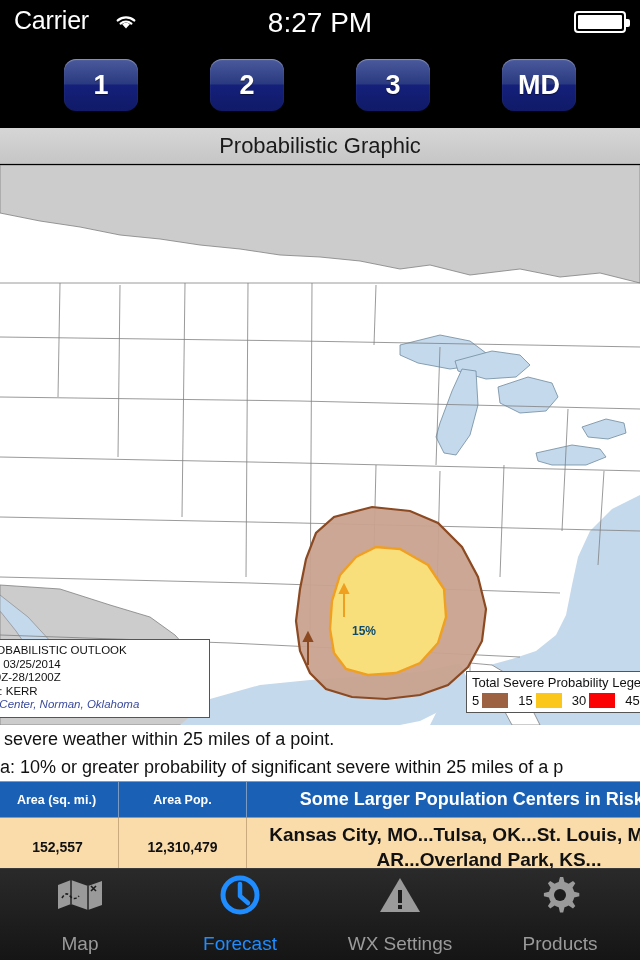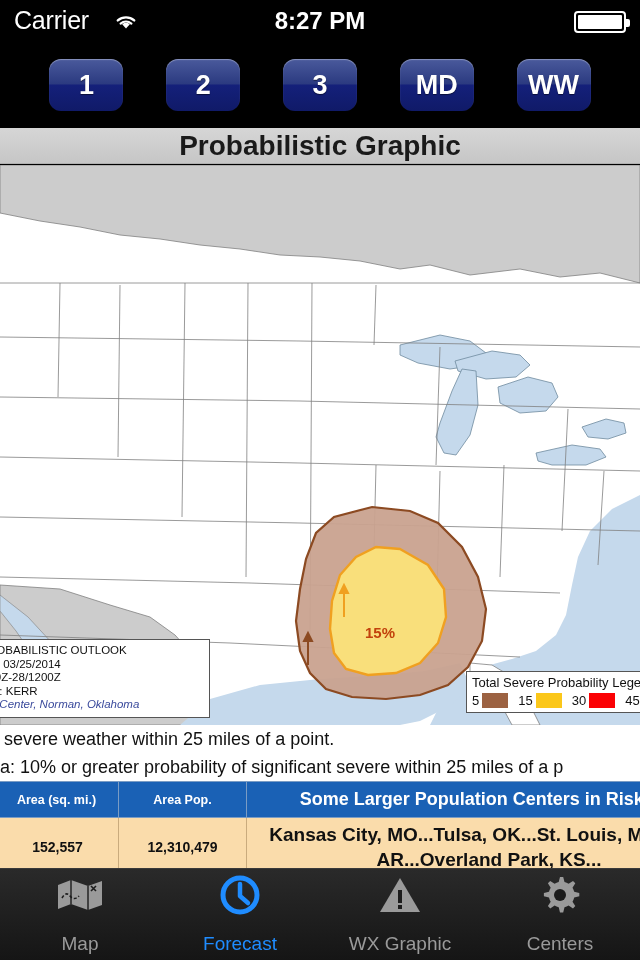--- a/index.html
+++ b/index.html
@@ -17,21 +17,21 @@
     background:#000; color:#fff;
   }
   .sb-left {
     position:absolute; left:14px; top:6px;
     display:flex; align-items:center; gap:24px;
   }
   .sb-carrier { font-size:25px; letter-spacing:-0.2px; }
   .wifi-icon { display:block; }
   .sb-time {
     position:absolute; left:0; top:7px; width:640px;
-    text-align:center; font-size:24px; font-weight:bold;
+    text-align:center; font-size:28px; font-weight:normal;
   }
   .battery {
     position:absolute; right:14px; top:11px;
     width:52px; height:22px;
     border:2px solid #fff; border-radius:4px;
     background:#000;
   }
   .battery:after {
     content:""; position:absolute; right:-6px; top:6px;
     width:4px; height:8px; background:#fff; border-radius:0 2px 2px 0;
@@ -61,21 +61,21 @@
   }
 
   
   .titlebar {
     position:absolute; top:128px; left:0; width:640px; height:36px;
     background:linear-gradient(180deg,#d6d6d6 0%,#c6c6c6 100%);
     display:flex; align-items:center; justify-content:center;
     border-bottom:1px solid #b0b0b0;
   }
   .titlebar span {
-    font-size:28px; font-weight:bold; color:#1a1a1a;
+    font-size:22px; font-weight:normal; color:#1a1a1a;
   }
 
   
   .mapwrap {
     position:absolute; top:165px; left:0; width:640px; height:560px;
     background:#ffffff; overflow:hidden;
   }
   .mapsvg { display:block; width:640px; height:560px; }
 
   
@@ -185,21 +185,20 @@
     <div class="battery">
       <div class="battery-fill"></div>
     </div>
   </div>
 
   <div class="btnrow">
     <div class="navbtn">1</div>
     <div class="navbtn">2</div>
     <div class="navbtn">3</div>
     <div class="navbtn">MD</div>
-    <div class="navbtn">WW</div>
   </div>
 
   <div class="titlebar">
     <span>Probabilistic Graphic</span>
   </div>
 
   <div class="mapwrap">
     <svg class="mapsvg" viewBox="0 0 640 560">
 
       <rect x="0" y="0" width="640" height="560" fill="#ffffff"></rect>
@@ -260,21 +259,21 @@
       <g stroke="#8c4a22" stroke-width="2" fill="#8c4a22">
         <path d="M308,500 L308,472"></path>
           <path d="M308,468 l-4,8 h8 Z"></path>
       </g>
       <g stroke="#f0a020" stroke-width="2" fill="#f0a020">
         <path d="M344,452 L344,424"></path>
           <path d="M344,420 l-4,8 h8 Z"></path>
       </g>
     </svg>
 
-    <div style="position:absolute;left:365px;top:459px;font-size:15px;font-weight:bold;color:#c2410c;">15%</div>
+    <div style="position:absolute;left:352px;top:459px;font-size:12px;font-weight:bold;color:#0c4a6e;">15%</div>
 
     <div class="infobox">
       <div>DAY 3 PROBABILISTIC OUTLOOK</div>
       <div>ED: 0730Z 03/25/2014</div>
       <div>D: 27/1200Z-28/1200Z</div>
       <div>ECASTER: KERR</div>
       <div class="credit">Prediction Center, Norman, Oklahoma</div>
     </div>
 
     <div class="legendbox">
@@ -354,33 +353,33 @@
     </div>
 
     <div class="tab">
       <div class="ticon">
         <svg width="44" height="40" viewBox="0 0 44 40">
           <path d="M22,3 L42,37 L2,37 Z" fill="#9a9a9a"></path>
           <rect x="20" y="15" width="4" height="13" fill="#1c1c1c"></rect>
           <rect x="20" y="30" width="4" height="4" fill="#1c1c1c"></rect>
         </svg>
       </div>
-      <div class="tlabel">WX Graphic</div>
+      <div class="tlabel">WX Settings</div>
     </div>
 
     <div class="tab">
       <div class="ticon">
         <svg width="44" height="44" viewBox="0 0 44 44">
           <path d="M22,4 l3.2,0 1.3,5.1 a13,13 0 0 1 4.1,1.7 l4.4,-2.8 2.3,2.3 -2.8,4.4
                    a13,13 0 0 1 1.7,4.1 l5.1,1.3 0,3.2 -5.1,1.3 a13,13 0 0 1 -1.7,4.1
                    l2.8,4.4 -2.3,2.3 -4.4,-2.8 a13,13 0 0 1 -4.1,1.7 l-1.3,5.1 -3.2,0
                    -1.3,-5.1 a13,13 0 0 1 -4.1,-1.7 l-4.4,2.8 -2.3,-2.3 2.8,-4.4
                    a13,13 0 0 1 -1.7,-4.1 l-5.1,-1.3 0,-3.2 5.1,-1.3 a13,13 0 0 1 1.7,-4.1
                    l-2.8,-4.4 2.3,-2.3 4.4,2.8 a13,13 0 0 1 4.1,-1.7 Z" fill="#9a9a9a"></path>
           <circle cx="22" cy="22" r="6" fill="#1c1c1c"></circle>
         </svg>
       </div>
-      <div class="tlabel">Centers</div>
+      <div class="tlabel">Products</div>
     </div>
 
 
   </div>
 </div>
 
 </body></html>

